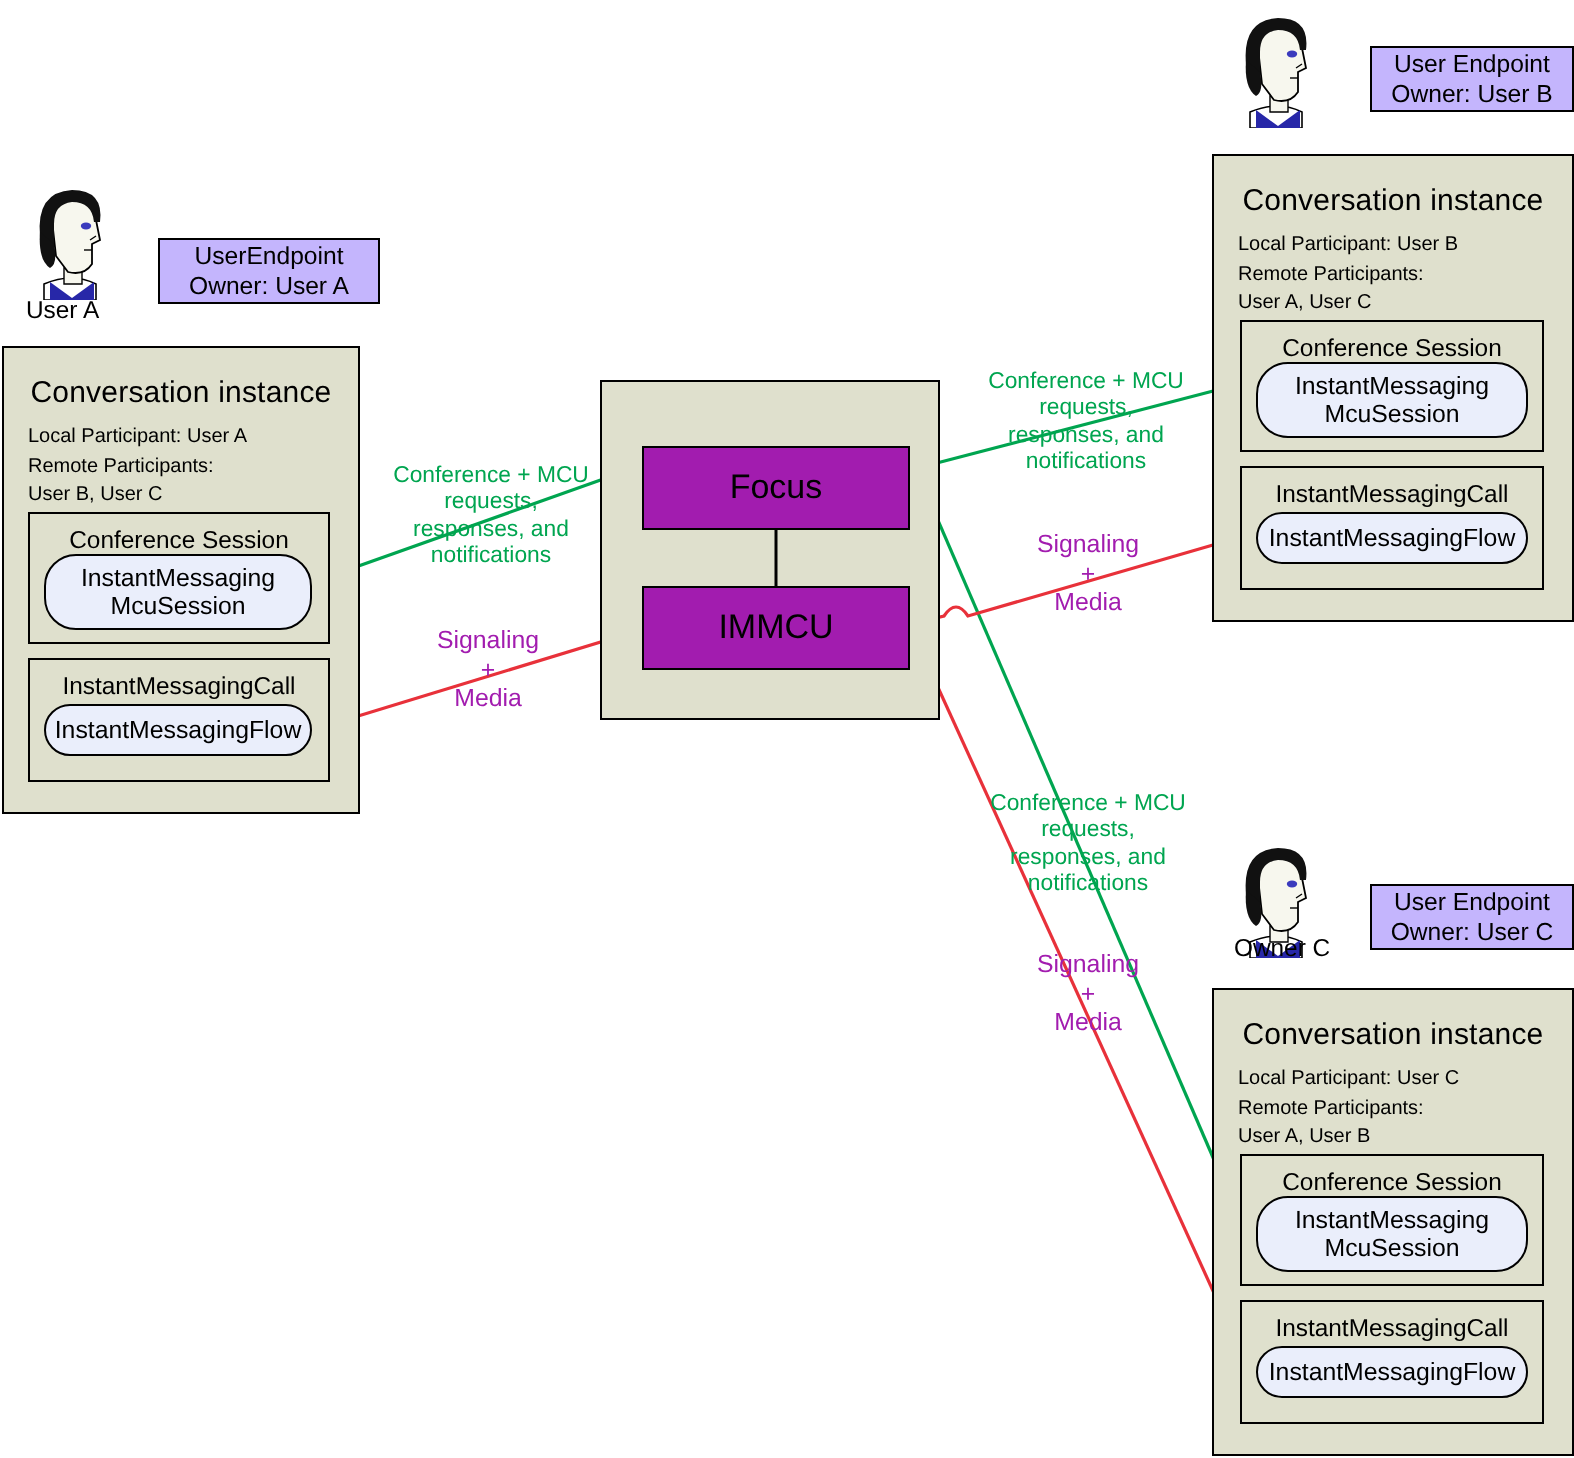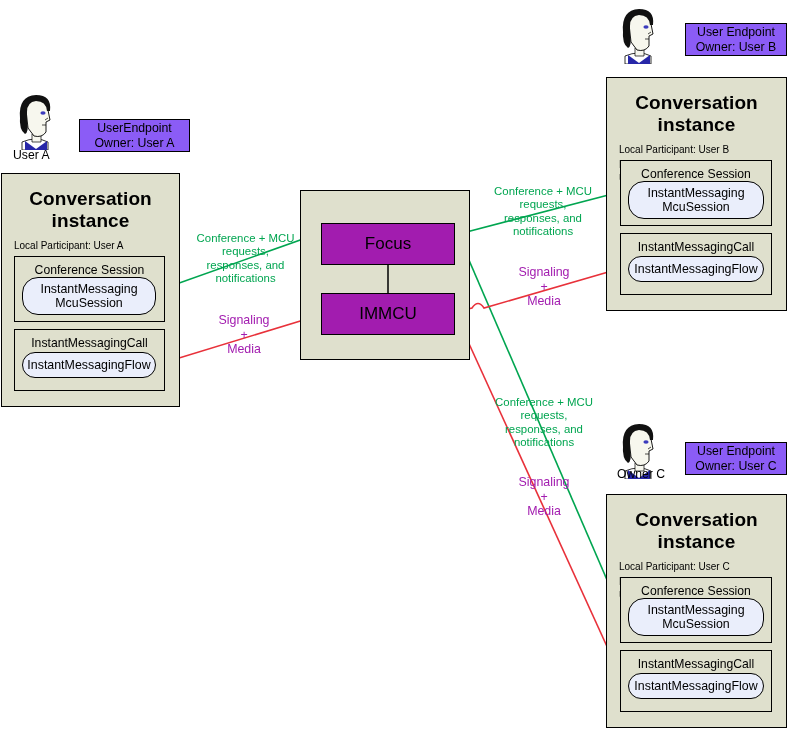--- a/index.html
+++ b/index.html
@@ -29,22 +29,22 @@
     pointer-events: none;
   }
   
   .conv-box {
     position: absolute;
     background: #dfe0cd;
     border: 1.5px solid #000;
     box-sizing: border-box;
   }
   .conv-title {
-    font-weight: bold;
-    font-size: 19px;
+    font-weight: normal;
+    font-size: 15px;
     text-align: center;
     margin: 14px 0 7px 0;
     letter-spacing: 0.1px;
   }
   .conv-lines {
     font-size: 10px;
     line-height: 14.6px;
     padding-left: 12px;
     white-space: pre-line;
   }
@@ -68,21 +68,21 @@
     display: flex;
     align-items: center;
     justify-content: center;
     text-align: center;
     font-size: 12.4px;
     line-height: 14.4px;
     white-space: pre-line;
   }
   .endpoint-box {
     position: absolute;
-    background: #8b5cf6;
+    background: #c4b5fd;
     border: 1.5px solid #000;
     box-sizing: border-box;
     display: flex;
     align-items: center;
     justify-content: center;
     text-align: center;
     font-size: 12.3px;
     line-height: 15px;
     white-space: pre-line;
   }

